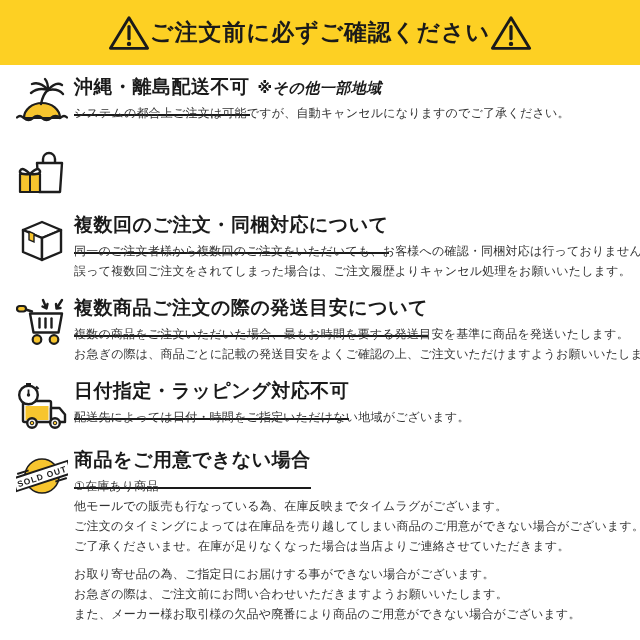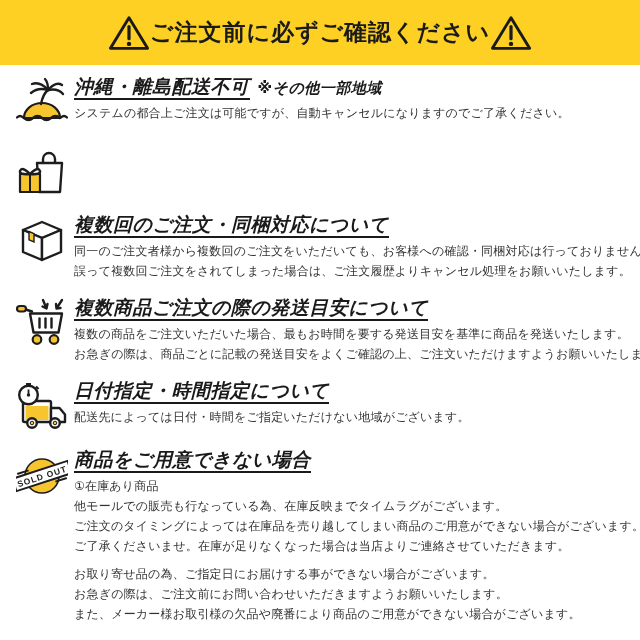--- a/index.html
+++ b/index.html
@@ -18,21 +18,21 @@
   .warn{width:42px;height:38px;display:block;}
   
   .content{padding:10px 4px 0 10px;}
   .note{display:flex;margin-bottom:15px;}
   .icon-cell{width:64px;flex:0 0 64px;display:flex;justify-content:center;
     align-items:flex-start;padding-top:2px;}
   .icon-cell svg{width:52px;height:52px;display:block;}
   .text-cell{flex:1;min-width:0;}
   .title{font-size:19px;line-height:24px;font-weight:bold;color:var(--ink);
     margin-bottom:3px;letter-spacing:.5px;}
-  .title .t{border-bottom:2px solid var(--ink);padding-bottom:1px;font-style:italic;}
+  .title .t{border-bottom:2px solid var(--ink);padding-bottom:17px;}
   .title .suffix{font-size:15px;margin-left:8px;font-style:italic;}
   .line{font-size:12px;line-height:20px;color:var(--body);letter-spacing:.2px;
     white-space:nowrap;}
   .line.spacer{height:8px;line-height:8px;}
   .st{fill:none;stroke:#1d1d1d;stroke-width:2.4;stroke-linecap:round;stroke-linejoin:round;}
   .stf{fill:#ffffff;stroke:#1d1d1d;stroke-width:2.4;stroke-linejoin:round;}
   .sty{fill:var(--accent);stroke:#1d1d1d;stroke-width:2.2;stroke-linejoin:round;}
 </style>
 </head>
 <body>
@@ -145,21 +145,21 @@
         <circle cx="39" cy="42" r="4.8" class="stf" stroke-width="2.2"></circle>
         <circle cx="39" cy="42" r="1.8" fill="#F7C52E" stroke="#1d1d1d" stroke-width="1"></circle>
         <rect x="10" y="2" width="5" height="3.5" fill="#1d1d1d"></rect>
         <circle cx="12.5" cy="14" r="9.3" class="stf" stroke-width="2.4"></circle>
         <circle cx="12.5" cy="14" r="1.7" fill="#1d1d1d"></circle>
         <line x1="12.5" y1="14" x2="12.5" y2="8.5" stroke="#1d1d1d" stroke-width="1.8"></line>
         <line x1="20" y1="5.5" x2="22.5" y2="8" stroke="#1d1d1d" stroke-width="2.2"></line>
       </svg>
     </div>
     <div class="text-cell">
-      <h2 class="title"><span class="t">日付指定・時間指定について</span><span class="suffix"></span></h2>
+      <h2 class="title"><span class="t">日付指定・ラッピング対応不可</span><span class="suffix"></span></h2>
       <div>
           <div class="line">配送先によっては日付・時間をご指定いただけない地域がございます。</div>
         </div>
     </div>
   </section>
 
   <section class="note">
     <div class="icon-cell">
       <svg viewBox="0 0 52 52">
         <circle cx="26" cy="26" r="17" fill="#F7C52E" stroke="#1d1d1d" stroke-width="1.6"></circle>

